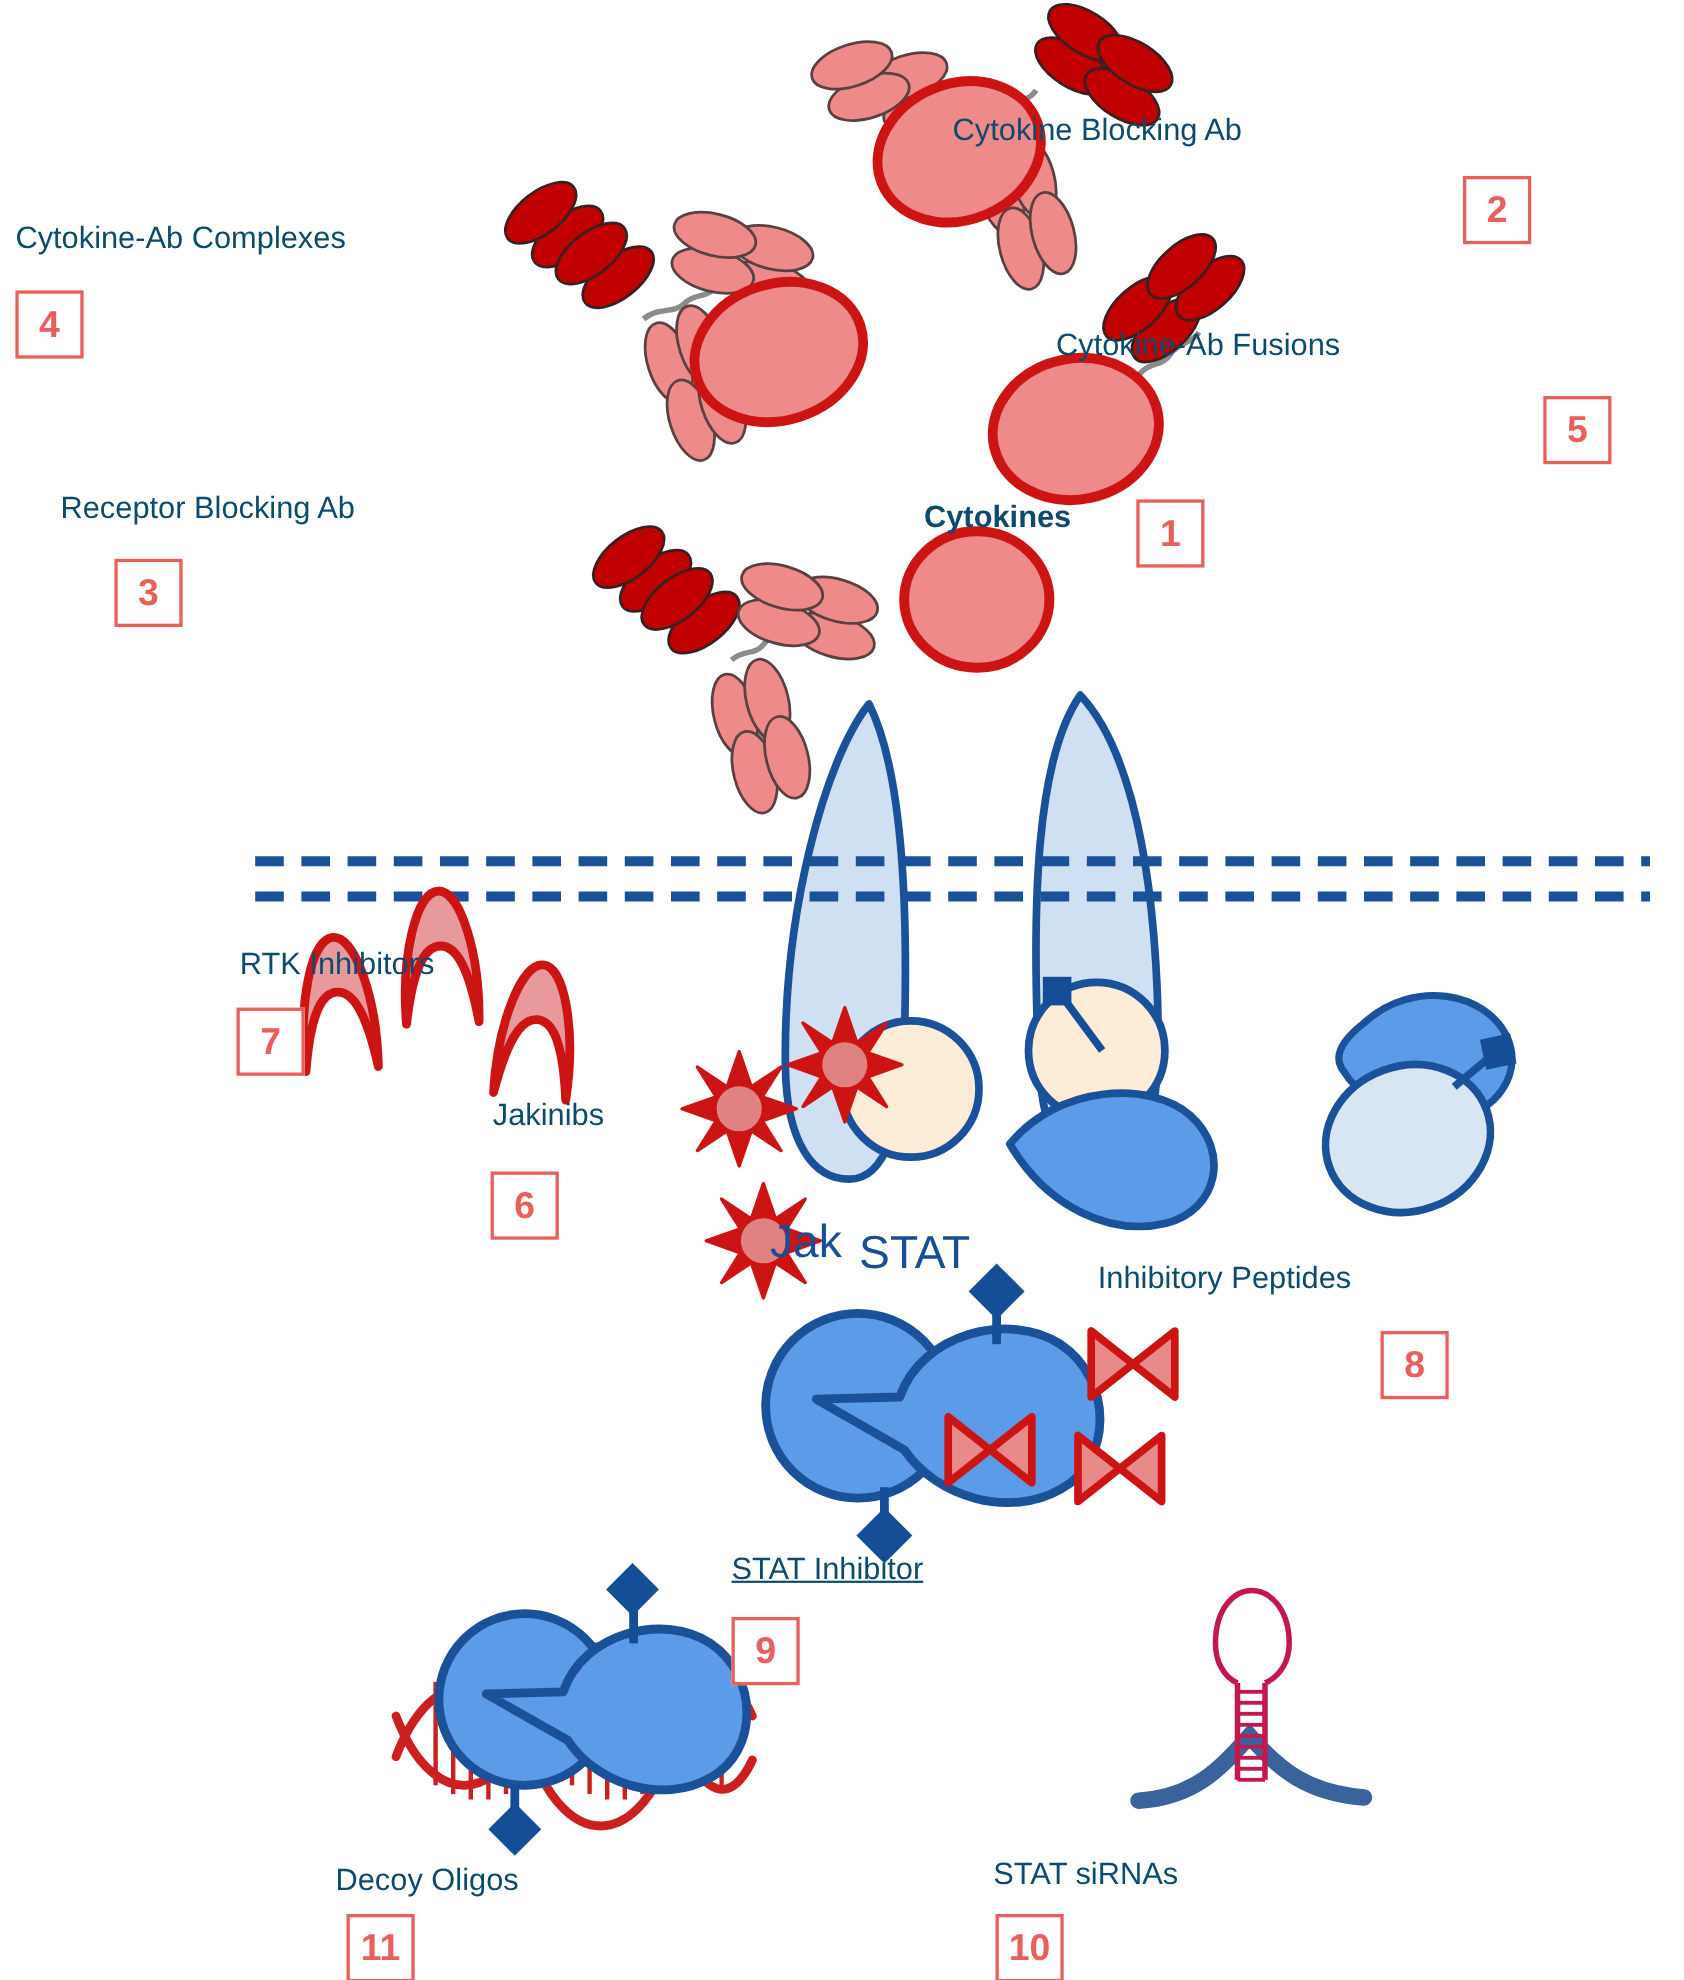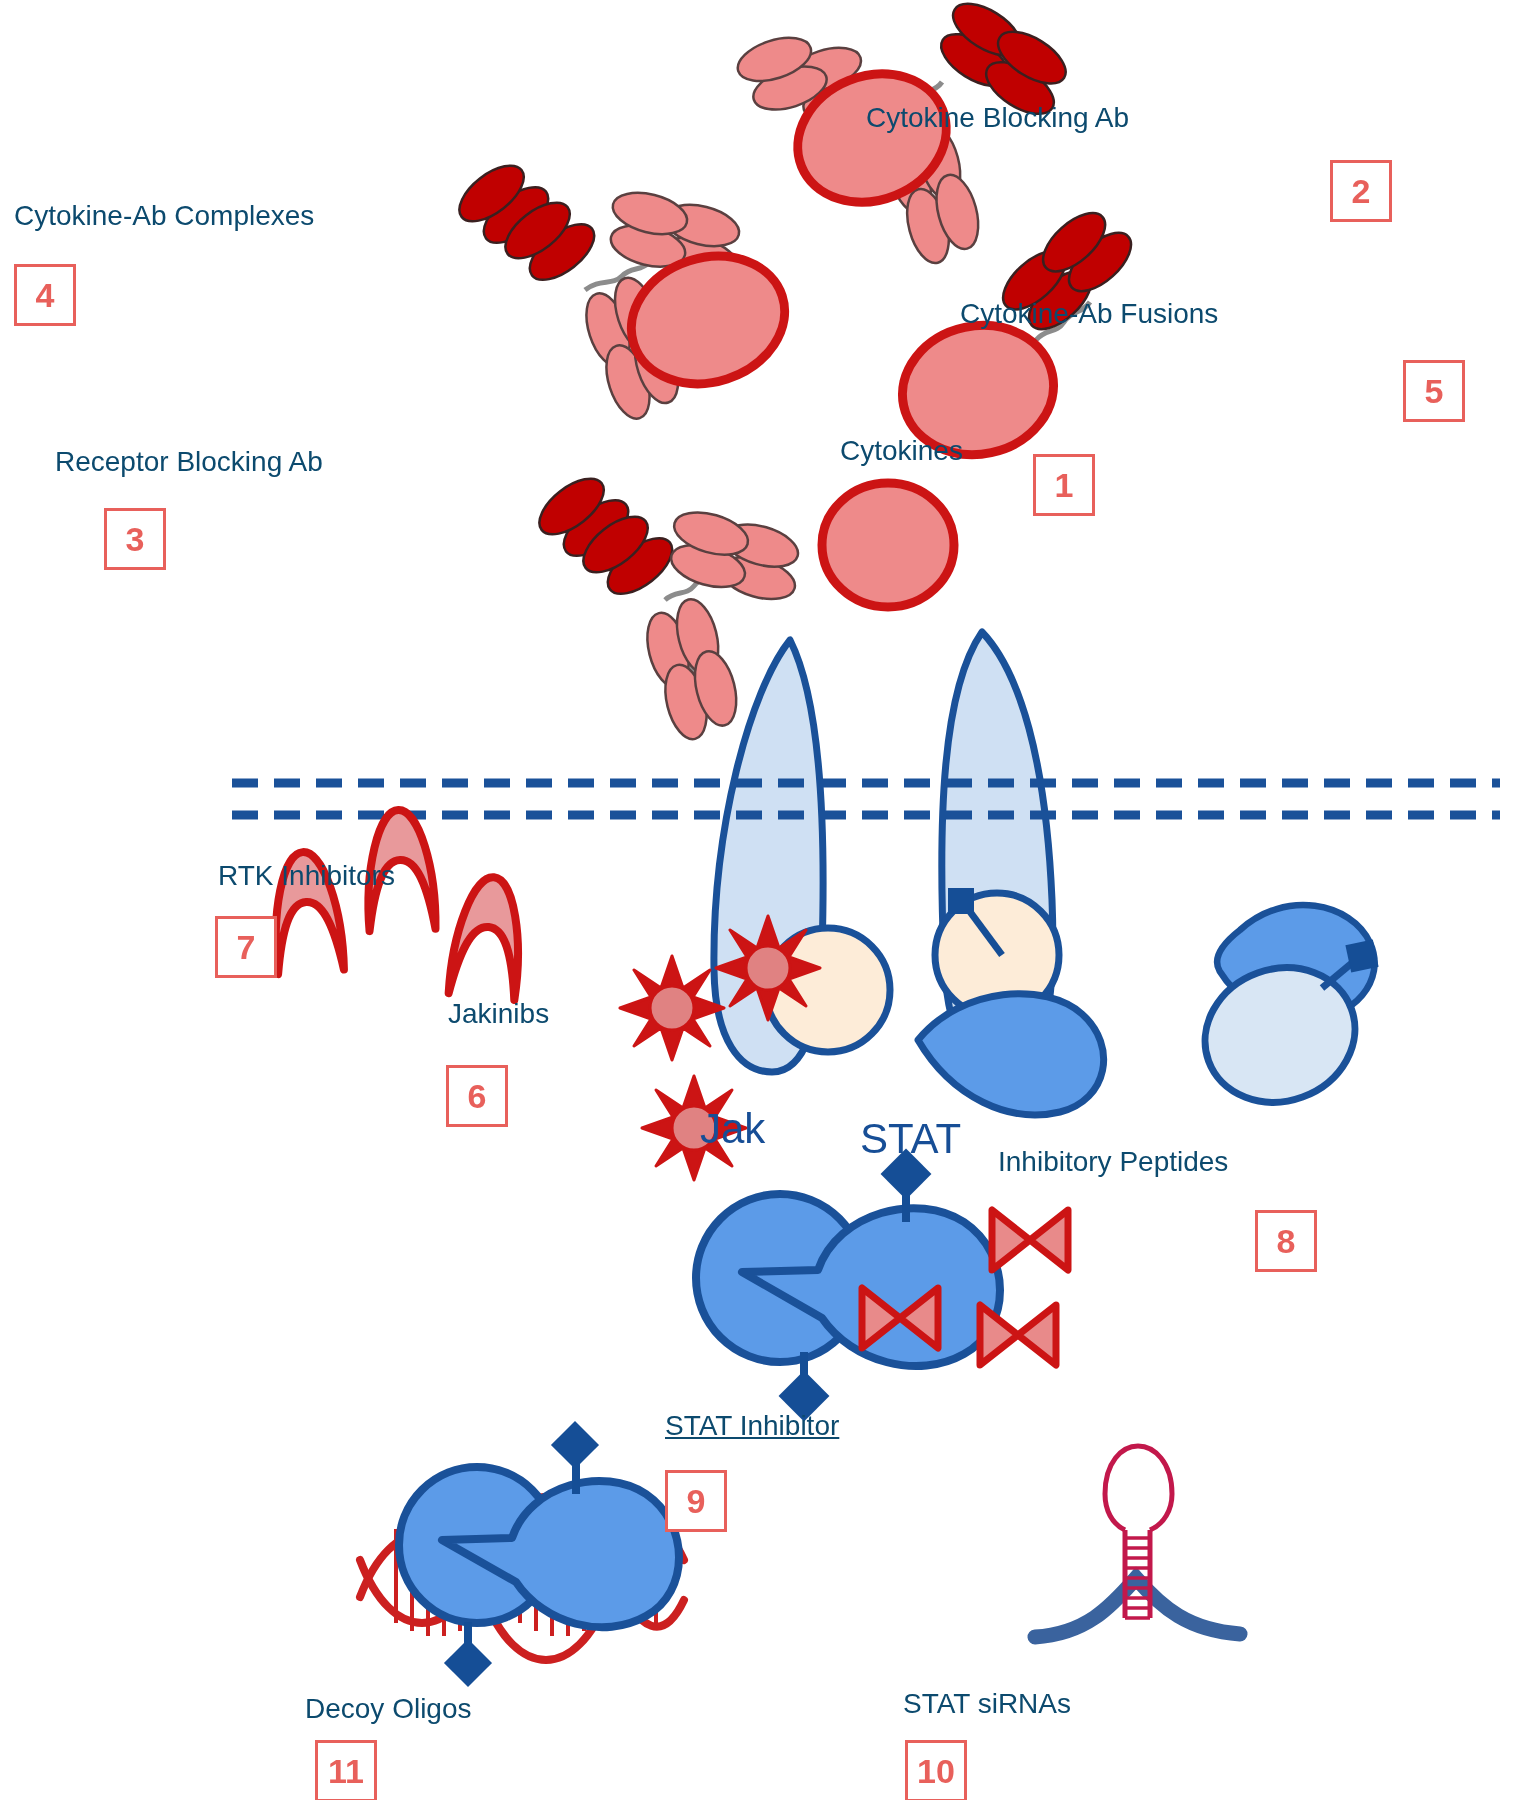--- a/index.html
+++ b/index.html
@@ -360,31 +360,31 @@
 
   <div class="lbl" style="left:866px; top:104px;">Cytokine Blocking Ab</div>
   <div class="numbox" style="left:1330px; top:160px;">2</div>
 
   <div class="lbl" style="left:960px; top:300px;">Cytokine-Ab Fusions</div>
   <div class="numbox" style="left:1403px; top:360px;">5</div>
 
   <div class="lbl" style="left:55px; top:448px;">Receptor Blocking Ab</div>
   <div class="numbox" style="left:104px; top:508px;">3</div>
 
-  <div class="lbl" style="left:840px; top:437px;">Cytokines</div>
+  <div class="lbl" style="left:840px; top:456px;font-weight:bold;">Cytokines</div>
   <div class="numbox" style="left:1033px; top:454px;">1</div>
 
   <div class="lbl" style="left:218px; top:862px;">RTK Inhibitors</div>
   <div class="numbox" style="left:215px; top:916px;">7</div>
 
   <div class="lbl" style="left:448px; top:1000px;">Jakinibs</div>
   <div class="numbox" style="left:446px; top:1065px;">6</div>
 
   <div class="lbl-blue" style="left:700px; top:1088px;margin-top:20px;">Jak</div>
-  <div class="lbl-blue" style="left:860px; top:1118px;">STAT</div>
+  <div class="lbl-blue" style="left:781px; top:1118px;">STAT</div>
 
   <div class="lbl" style="left:998px; top:1148px;">Inhibitory Peptides</div>
   <div class="numbox" style="left:1255px; top:1210px;">8</div>
 
   <div class="lbl" style="left:665px; top:1412px;text-decoration:underline;">STAT Inhibitor</div>
   <div class="numbox" style="left:665px; top:1470px;">9</div>
 
   <div class="lbl" style="left:305px; top:1695px;">Decoy Oligos</div>
   <div class="numbox" style="left:315px; top:1740px;">11</div>
 

